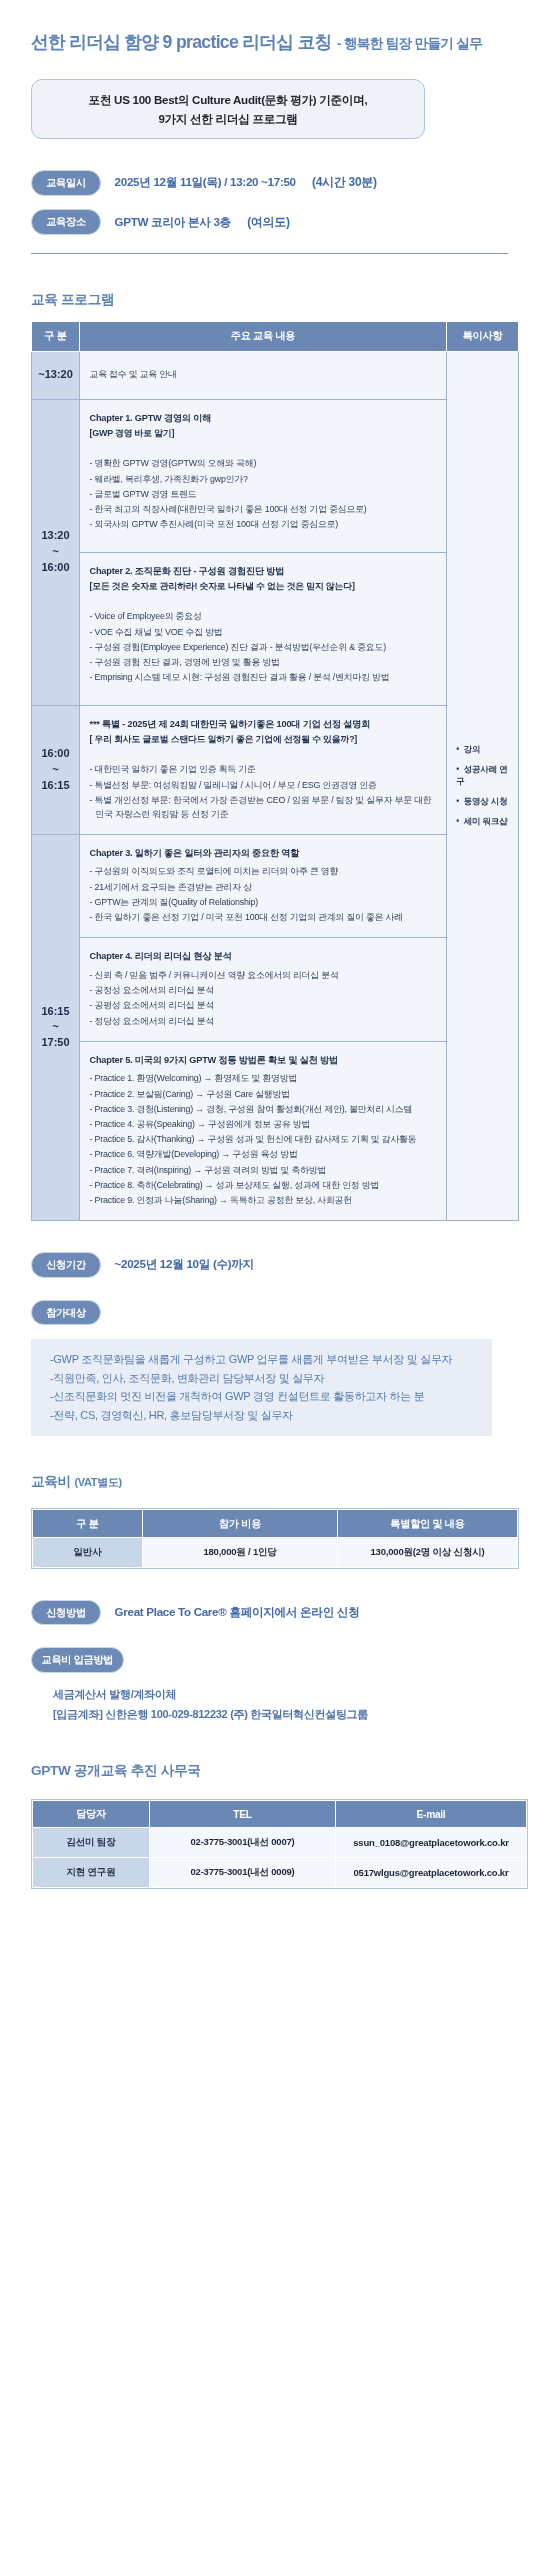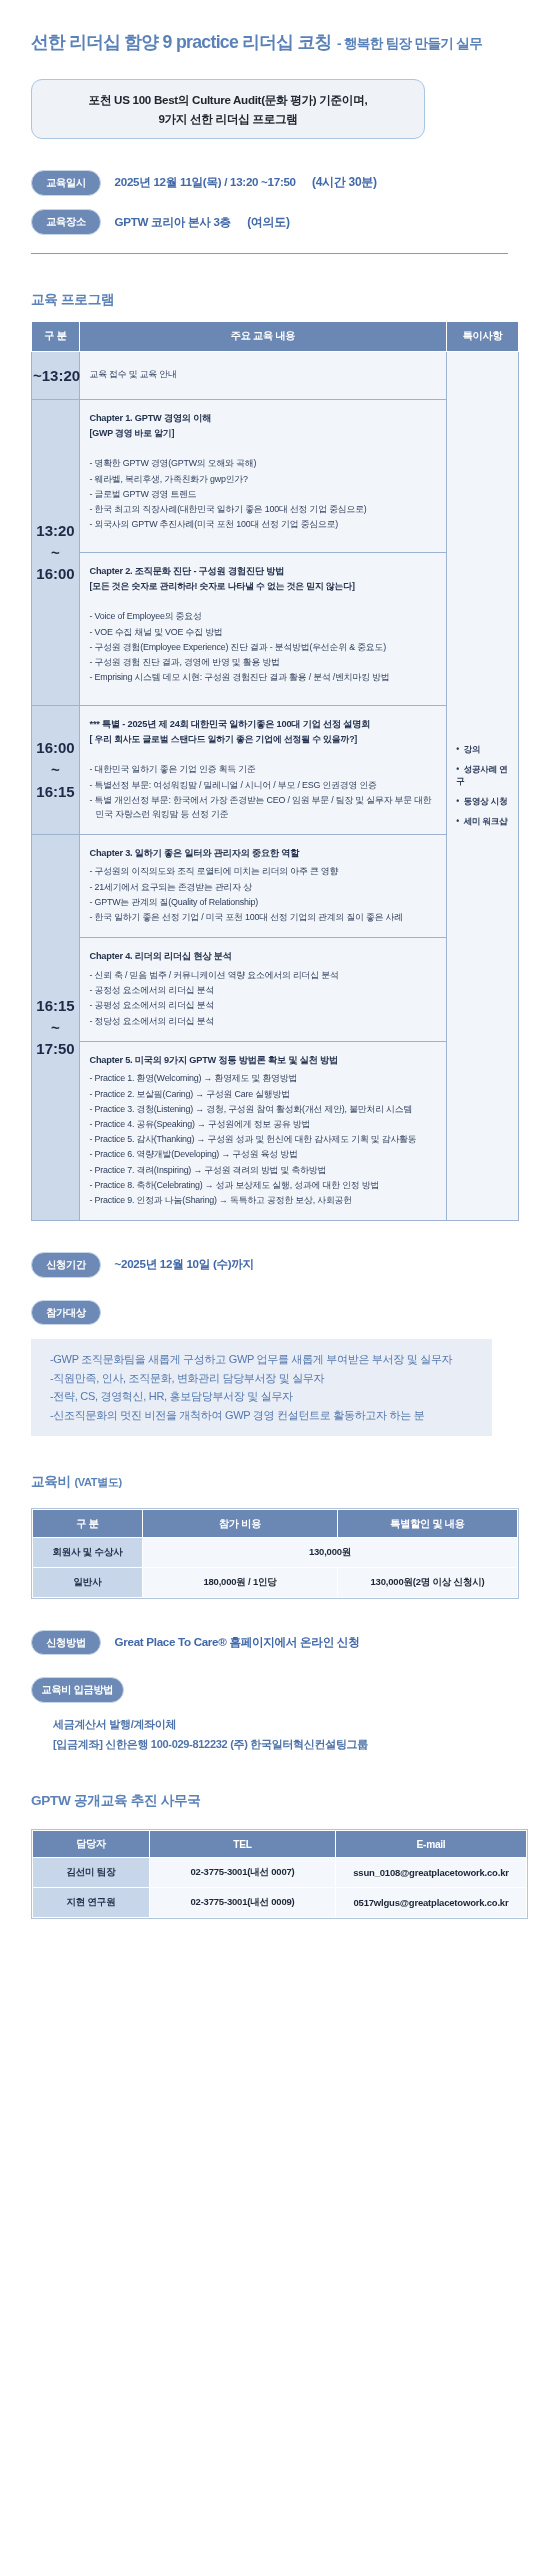--- a/index.html
+++ b/index.html
@@ -30,21 +30,21 @@
   .section-h .h-note{font-size:11px;}
 
   
   .program-table{margin-top:12.3px;width:488px;border-collapse:collapse;table-layout:fixed;}
   .program-table col.c-time{width:48px;}
   .program-table col.c-notes{width:72px;}
   .program-table th{background:#6b88b5;color:#fff;font-size:10.2px;font-weight:bold;height:27px;
     border:1.4px solid #ffffff;letter-spacing:-0.3px;}
   .program-table td{border:0.7px solid #9db3cf;background:#f2f6fb;vertical-align:top;box-sizing:border-box;}
   .program-table td.time{background:#ccd9ea;vertical-align:middle;text-align:center;
-    font-weight:bold;color:#1d2a47;font-size:15px;line-height:1.45;}
+    font-weight:bold;color:#1d2a47;font-size:11px;line-height:1.45;}
   .program-table td.content{padding:11px 9.5px;font-size:8.9px;color:#2e3d5a;line-height:1.55;letter-spacing:-0.2px;}
   .program-table td.content.middle{vertical-align:middle;}
   .plain{font-size:8.9px;color:#2e3d5a;}
   .cell-title{font-weight:bold;font-size:9.2px;color:#24324e;}
   .cell-sub{font-weight:bold;font-size:8.9px;color:#24324e;margin-top:2px;margin-bottom:16.4px;}
   .cell-items{margin-top:5.5px;}
   .cell-item{padding-left:6.1px;text-indent:-6.1px;margin:1.4px 0;}
   td.notes{vertical-align:middle;}
   .notes-list{padding:0 4.1px 0 8.2px;}
   .note-item{font-size:8.5px;font-weight:bold;color:#2c3b58;margin:8.2px 0;letter-spacing:-0.2px;}
@@ -228,22 +228,22 @@
     <span class="pill">신청기간</span>
     <span class="info-text">~2025년 12월 10일 (수)까지</span>
   </div>
 
   <div class="badge-solo">
     <span class="pill">참가대상</span>
   </div>
   <div class="target-box">
     <div class="target-line">-GWP 조직문화팀을 새롭게 구성하고 GWP 업무를 새롭게 부여받은 부서장 및 실무자</div>
     <div class="target-line">-직원만족, 인사, 조직문화, 변화관리 담당부서장 및 실무자</div>
+    <div class="target-line">-신조직문화의 멋진 비전을 개척하여 GWP 경영 컨설턴트로 활동하고자 하는 분</div>
     <div class="target-line">-전략, CS, 경영혁신, HR, 홍보담당부서장 및 실무자</div>
-    <div class="target-line">-신조직문화의 멋진 비전을 개척하여 GWP 경영 컨설턴트로 활동하고자 하는 분</div>
   </div>
 
   <h2 class="section-h">
     <span>교육비</span>
     <span class="h-note">(VAT별도)</span>
   </h2>
 
   <table class="grid-table fee-table">
     <colgroup>
         <col class="c1">
@@ -252,24 +252,20 @@
       </colgroup>
     <thead>
       <tr>
         <th>구 분</th>
         <th>참가 비용</th>
         <th>특별할인 및 내용</th>
       </tr>
     </thead>
     <tbody>
       <tr>
-        <td class="cat">회원사 및 수상사</td>
-        <td class="val" colspan="2">130,000원</td>
-      </tr>
-      <tr>
         <td class="cat">일반사</td>
         <td class="val">180,000원 / 1인당</td>
         <td class="val">130,000원(2명 이상 신청시)</td>
       </tr>
     </tbody>
   </table>
 
   <div class="badge-row gap-lg">
     <span class="pill">신청방법</span>
     <span class="info-text">Great Place To Care® 홈페이지에서 온라인 신청</span>

